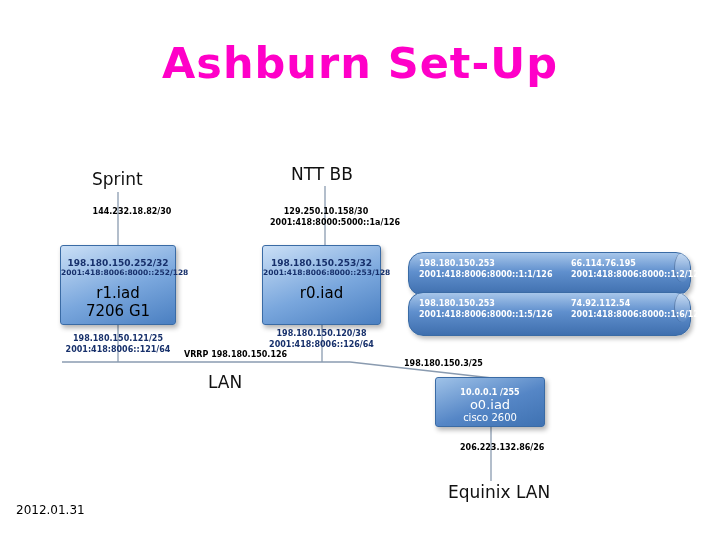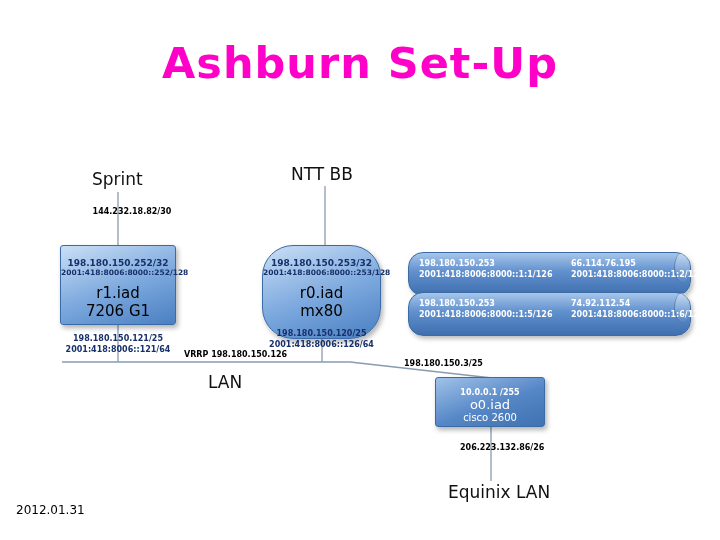--- a/index.html
+++ b/index.html
@@ -31,21 +31,21 @@
   .connectors line { stroke:var(--line-color); stroke-width:1.3; }
 
   .node { position:absolute; border:1px solid var(--node-border); border-radius:3px;
           background:linear-gradient(160deg, var(--node-grad-top) 0%, var(--node-grad-mid) 55%, var(--node-grad-bottom) 100%);
           box-shadow:2px 3px 5px rgba(0,0,0,0.30); text-align:center; }
   .node .ip4 { font-size:9px;   font-weight:bold; color:var(--navy); margin-top:12px; white-space:nowrap; }
   .node .ip6 { font-size:7.5px; font-weight:bold; color:var(--navy); white-space:nowrap; }
   .node .devname  { font-size:15px; color:#000; margin-top:7px; }
   .node .devmodel { font-size:15px; color:#000; }
   .node-r1 { left:60px;  top:245px; width:116px; height:80px; }
-  .node-r0 { left:262px; top:245px; width:119px; height:94px;border-radius:31px; }
+  .node-r0 { left:262px; top:245px; width:119px; height:80px; }
 
   .node-o0 { left:435px; top:377px; width:110px; height:50px;
              background:linear-gradient(160deg,#9fc2e8 0%, #5586c6 55%, #3f72b2 100%); }
   .node-o0 .oip    { font-size:8px;  font-weight:bold; color:#fff; margin-top:10px; }
   .node-o0 .oname  { font-size:13px; color:#fff; }
   .node-o0 .omodel { font-size:10px; color:#fff; }
 
   .tube { position:absolute; left:408px; width:283px; height:44px;
           border:1px solid var(--node-border); border-radius:15px;
           background:linear-gradient(180deg, var(--tube-grad-top) 0%, var(--tube-grad-mid) 45%, var(--tube-grad-bottom) 100%);
@@ -73,33 +73,36 @@
     <line x1="350" y1="362" x2="492" y2="378"></line>
     <line x1="491" y1="427" x2="491" y2="481"></line>
   </svg>
 
   <div class="title">Ashburn Set-Up</div>
 
   <div class="biglabel lbl-sprint">Sprint</div>
   <div class="biglabel lbl-ntt">NTT BB</div>
 
   <div class="tiny lnk-sprint">144.232.18.82/30</div>
+  <div class="tiny lnk-ntt">
+    <div>129.250.10.158/30</div>
+    <div>2001:418:8000:5000::1a/126</div>
+  </div>
 
   <div class="node node-r1">
     <div class="ip4">198.180.150.252/32</div>
     <div class="ip6">2001:418:8006:8000::252/128</div>
     <div class="devname">r1.iad</div>
     <div class="devmodel">7206 G1</div>
   </div>
 
   <div class="node node-r0">
     <div class="ip4">198.180.150.253/32</div>
     <div class="ip6">2001:418:8006:8000::253/128</div>
     <div class="devname">r0.iad</div>
-    <div class="devmodel">mx80</div>
   </div>
 
   <div class="tube tube1">
     <div class="col col-left">
       <div>198.180.150.253</div>
       <div>2001:418:8006:8000::1:1/126</div>
     </div>
     <div class="col col-right">
       <div>66.114.76.195</div>
       <div>2001:418:8006:8000::1:2/126</div>
@@ -115,21 +118,21 @@
       <div>74.92.112.54</div>
       <div>2001:418:8006:8000::1:6/126</div>
     </div>
   </div>
 
   <div class="tiny navytxt r1-lan">
     <div>198.180.150.121/25</div>
     <div>2001:418:8006::121/64</div>
   </div>
   <div class="tiny navytxt r0-lan">
-    <div>198.180.150.120/25</div>
+    <div>198.180.150.120/38</div>
     <div>2001:418:8006::126/64</div>
   </div>
 
   <div class="tiny vrrp">VRRP 198.180.150.126</div>
   <div class="biglabel lbl-lan">LAN</div>
   <div class="tiny uplink">198.180.150.3/25</div>
 
   <div class="node node-o0">
     <div class="oip">10.0.0.1 /255</div>
     <div class="oname">o0.iad</div>

